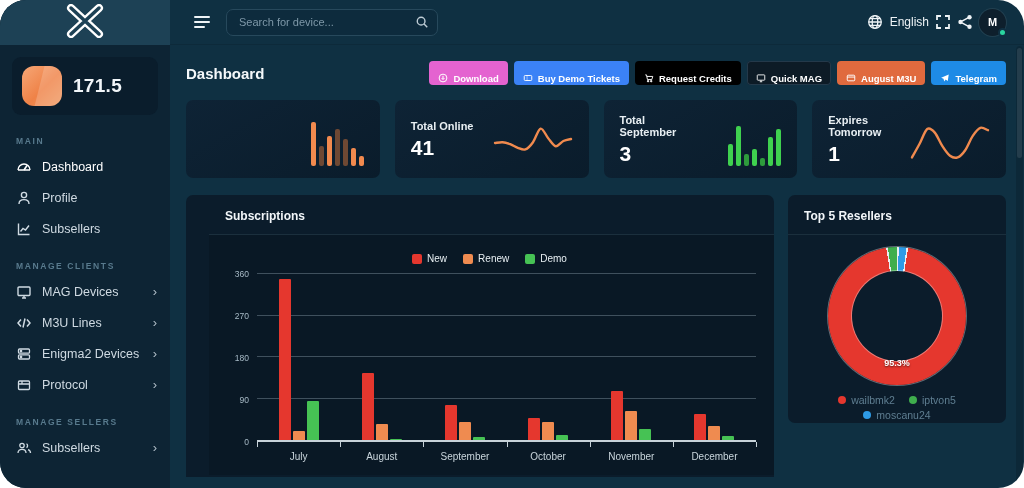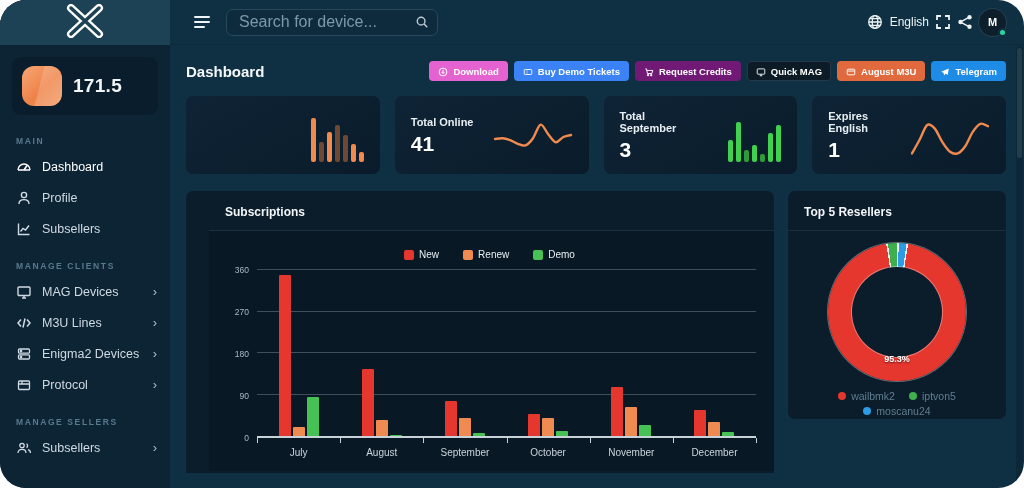--- a/index.html
+++ b/index.html
@@ -26,59 +26,59 @@
 
   
   .main { flex:1; display:flex; flex-direction:column; min-width:0; position:relative; }
   .topbar { height:45px; display:flex; align-items:center; padding:0 18px 0 24px; gap:16px;
             border-bottom:1px solid rgba(0,0,0,0.12); }
   .burger { display:flex; flex-direction:column; gap:3px; cursor:pointer; }
   .burger i { display:block; height:2px; width:16px; background:#eef4f7; border-radius:1px; }
   .burger i:last-child { width:11px; }
   .search-wrap { position:relative; width:212px; }
   .search-input { width:100%; height:27px; background:#0d2b3d; border:1px solid #27495c; border-radius:7px;
-                  color:#dbe6ec; font-size:16px; padding:0 28px 0 12px; outline:none; font-family:"Liberation Sans",sans-serif;}
+                  color:#dbe6ec; font-size:11px; padding:0 28px 0 12px; outline:none; font-family:"Liberation Sans",sans-serif;}
   .search-input::placeholder { color:#7e98a8; }
   .search-ic { position:absolute; right:9px; top:6px; width:14px; height:14px; color:#bfcdd6; }
   .top-right { margin-left:auto; display:flex; align-items:center; gap:6px; }
   .lang { display:flex; align-items:center; gap:7px; font-size:12px; color:#eef3f6; cursor:pointer;}
   .tb-icon { width:16px; height:16px; color:#eef3f6; cursor:pointer; display:inline-flex;}
   .tb-icon svg{width:16px;height:16px;}
   .avatar { position:relative; width:27px; height:27px; border-radius:50%; background:#0e1f2c;
             border:1px solid #29441f00; display:flex;align-items:center;justify-content:center;
             font-size:11px; font-weight:bold; color:#fff; cursor:pointer; box-shadow:0 0 0 1px rgba(255,255,255,0.08);}
   .avatar .dot { position:absolute; right:-2px; bottom:-2px; width:9px; height:9px; border-radius:50%;
                  background:#2bd6a0; border:2px solid #0f3042; }
 
   .content { flex:1; padding:12px 18px 0 16px; overflow:hidden; position:relative;}
   .head-row { display:flex; align-items:center; margin-top:4px; }
   .page-title { font-size:15px; font-weight:bold; color:#f4f8fa; }
   .actions { margin-left:auto; display:flex; gap:6px; }
-  .act-btn { display:inline-flex; align-items:flex-end; gap:5px; height:20px; padding:4px 9px; border:none;
+  .act-btn { display:inline-flex; align-items:flex-start; gap:5px; height:20px; padding:12px 9px; border:none;
              border-radius:4px; font-size:9.5px; font-weight:bold; color:#fff; cursor:pointer;
              font-family:"Liberation Sans",sans-serif; }
   .act-btn svg { width:10px; height:10px; }
 
   .stats-row { display:flex; gap:15px; margin-top:15px; }
   .stat-card { flex:1; height:78px; border-radius:7px; background:linear-gradient(150deg,#0e2335 0%,#0a1c2b 100%);
                padding:14px 16px 12px 16px; display:flex; align-items:center; }
   .stat-left { display:flex; flex-direction:column; gap:4px; }
   .stat-label { font-size:11px; color:#e8eff3; font-weight:bold; }
   .stat-value { font-size:21px; font-weight:bold; color:#ffffff; }
   .stat-spark { margin-left:auto; width:82px; height:52px; display:flex; align-items:flex-end; justify-content:flex-end;}
   .spark-bars { display:flex; align-items:flex-end; gap:3px; height:44px; }
   .spark-bars i { display:block; width:5px; border-radius:2px; }
 
   .charts-row { display:flex; gap:14px; margin-top:17px; align-items:flex-start; }
   .panel { background:#0b1c2b; border-radius:7px 7px 0 0; }
   .panel-head { padding:11px 16px 10px 16px; border-bottom:1px solid rgba(130,160,180,0.14); }
   .panel-title { font-size:12px; font-weight:bold; color:#f2f6f9; }
   .subs-panel { flex:1; height:282px;padding-left:23px; }
   .subs-body { padding:10px 18px 0 14px; background:rgba(0,0,0,0.12); height:240px; border-radius:0;}
-  .bar-legend { display:flex; justify-content:center; gap:24px; padding:8px 0 10px 0; }
+  .bar-legend { display:flex; justify-content:center; gap:16px; padding:8px 0 10px 0; }
   .bar-legend .li { display:flex; align-items:center; gap:5px; font-size:10px; color:#e8eff3; }
   .bar-legend .sw { width:10px; height:10px; border-radius:2px; }
   .plot-wrap { display:flex; }
   .ylabels { width:34px; position:relative; height:168px; flex:0 0 34px;}
   .ylabels span { position:absolute; right:8px; font-size:8.5px; color:#a7bac6; transform:translateY(50%); }
   .plot { position:relative; flex:1; height:168px; border-bottom:2px solid #c7d2d9; }
   .gline { position:absolute; left:0; right:0; height:1px; background:rgba(190,212,224,0.30); }
   .groups { position:absolute; inset:0; display:flex; }
   .group { flex:1; display:flex; align-items:flex-end; justify-content:center; gap:2px; }
   .group i { display:block; width:12px; border-radius:1px 1px 0 0; }
@@ -270,21 +270,21 @@
             </button>
             <button class="act-btn" style="background: #3b82f6;">
               <span style="display: inline-flex;">
                 <svg viewBox="0 0 16 16" fill="none" stroke="currentColor" stroke-width="1.5">
                   <rect x="2" y="4" width="12" height="8" rx="1.5"></rect>
                   <path d="M6.5 4 V12" stroke-dasharray="1.6 1.6"></path>
                 </svg>
               </span>
               <span>Buy Demo Tickets</span>
             </button>
-            <button class="act-btn" style="background: #701a75;">
+            <button class="act-btn" style="background: #000000;">
               <span style="display: inline-flex;">
                 <svg viewBox="0 0 16 16" fill="none" stroke="currentColor" stroke-width="1.5">
                   <path d="M2 3 H4 L5.5 10.5 H12.5 L14 5.5 H4.5"></path>
                   <circle cx="6.5" cy="13" r="1.2" fill="currentColor"></circle>
                   <circle cx="11.5" cy="13" r="1.2" fill="currentColor"></circle>
                 </svg>
               </span>
               <span>Request Credits</span>
             </button>
             <button class="act-btn" style="background: rgb(13, 27, 38); box-shadow: rgb(36, 57, 74) 0px 0px 0px 1px inset;">
@@ -353,21 +353,21 @@
                 <i style="height: 12.32px; background: rgb(46, 155, 60);"></i>
                 <i style="height: 16.72px; background: rgb(63, 209, 79);"></i>
                 <i style="height: 7.92px; background: rgb(46, 155, 60);"></i>
                 <i style="height: 29.04px; background: rgb(63, 209, 79);"></i>
                 <i style="height: 36.96px; background: rgb(63, 209, 79);"></i>
               </div>
             </div>
           </div>
           <div class="stat-card">
             <div class="stat-left">
-              <div class="stat-label">Expires English</div>
+              <div class="stat-label">Expires Tomorrow</div>
               <div class="stat-value">1</div>
             </div>
             <div class="stat-spark">
               <svg width="80" height="46" viewBox="0 0 80 46">
                 <path d="M0.0 34.4 C1.3 32.1, 5.1 25.5, 7.6 20.8 C10.1 16.1, 12.7 7.9, 15.2 6.0 C17.7 4.1, 20.3 6.7, 22.8 9.6 C25.3 12.5, 27.9 19.3, 30.4 23.2 C32.9 27.1, 35.5 30.9, 38.0 32.8 C40.5 34.7, 43.1 35.3, 45.6 34.4 C48.1 33.5, 50.7 30.8, 53.2 27.2 C55.7 23.6, 58.3 16.5, 60.8 12.8 C63.3 9.1, 65.9 5.7, 68.4 4.8 C70.9 3.9, 74.7 6.8, 76.0 7.2" transform="translate(2,3)" fill="none" stroke="#f08a4e" stroke-width="2.4" stroke-linecap="round"></path>
               </svg>
             </div>
           </div>
         </div>
 

